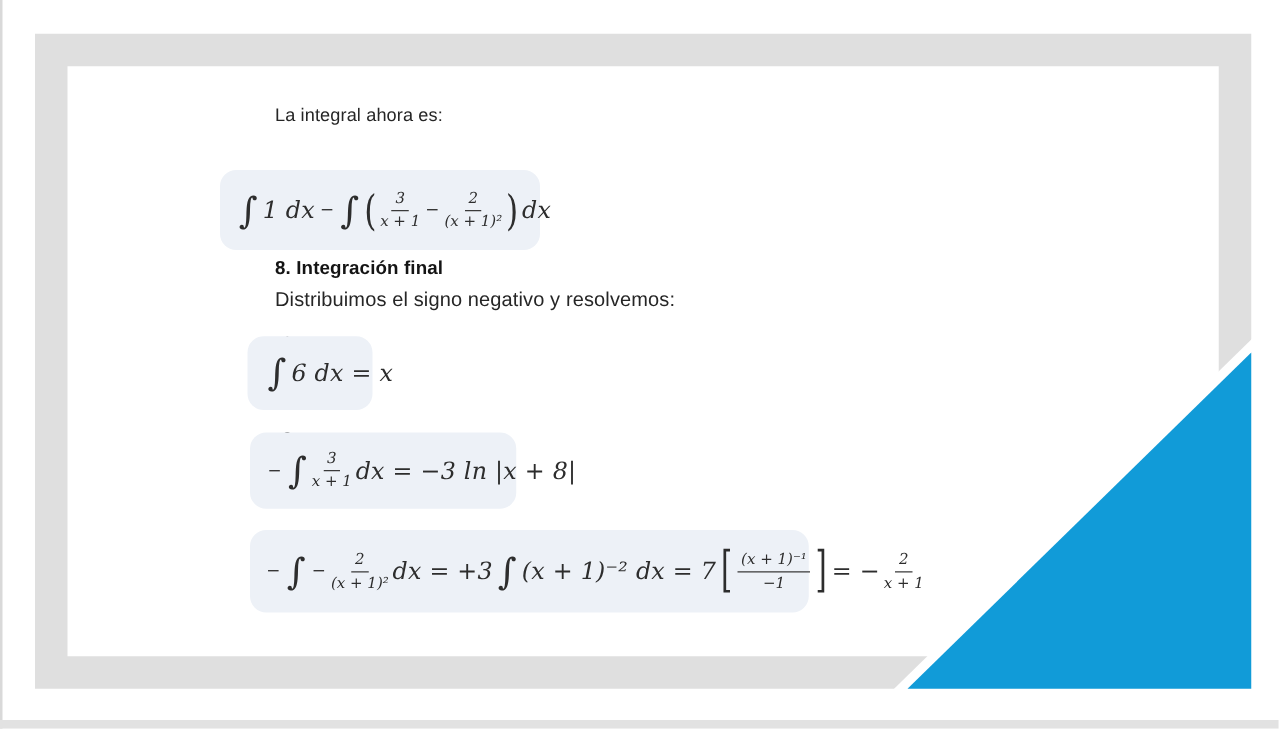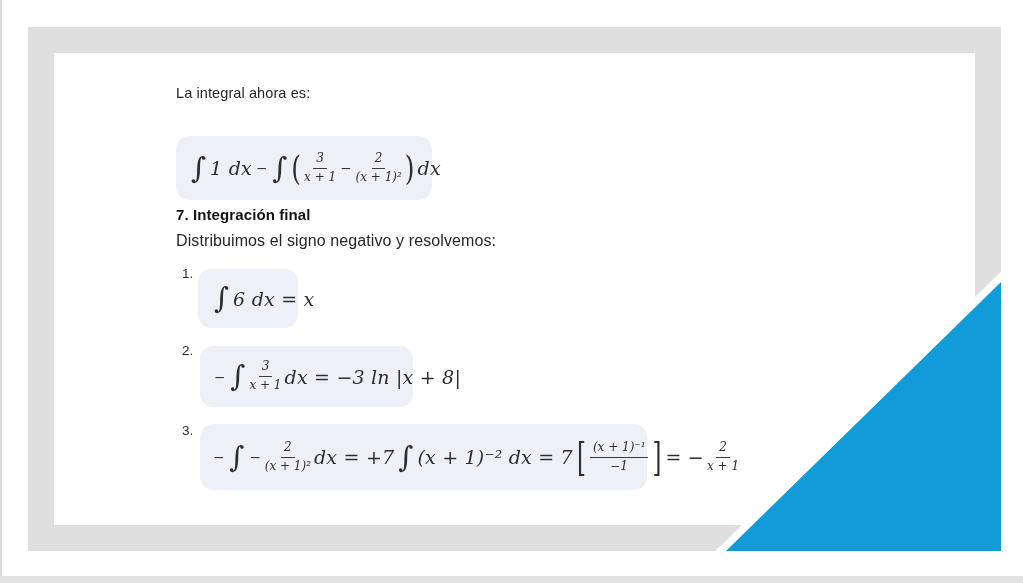--- a/index.html
+++ b/index.html
@@ -7,21 +7,21 @@
     width:1023px;height:583px;position:relative;background:#ffffff;
     font-family:"Liberation Sans", sans-serif;overflow:hidden;color:#262626;
   }
   .left-edge{position:absolute;left:0;top:0;width:2px;height:583px;background:#d9d9d9;z-index:2;}
   .bottom-strip{position:absolute;left:0;bottom:0;width:1023px;height:7px;background:#e2e2e2;z-index:2;}
   .frame{
     position:absolute;left:28px;top:27px;width:973px;height:524px;
     border:26px solid #dfdfdf;box-sizing:border-box;background:#ffffff;z-index:1;
   }
   .deco{position:absolute;left:0;top:0;z-index:5;pointer-events:none;}
-  .abs{position:absolute;z-index:3;}
+  .abs{position:absolute;z-index:3;margin-left:44px;}
   .intro{left:176px;top:85px;font-size:14.5px;letter-spacing:.1px;}
   .heading{left:176px;top:206px;font-size:15px;font-weight:bold;color:#141414;letter-spacing:.1px;}
   .subtitle{left:176px;top:232px;font-size:16px;letter-spacing:.1px;}
   .marker{font-size:13.5px;color:#2e2e2e;}
   #m1{left:182px;top:266px;}
   #m2{left:182px;top:343px;}
   #m3{left:182px;top:423px;}
   .fbox{
     position:absolute;z-index:3;background:#edf1f7;border-radius:13px;
     display:flex;align-items:center;justify-content:flex-start;box-sizing:border-box;
@@ -63,21 +63,21 @@
     <span class="op">−</span>
     <span class="frac">
       <span class="num">2</span>
       <span class="den">(x + 1)²</span>
     </span>
     <span class="big">)</span>
     <span class="tk">dx</span>
   </div>
 </div>
 
-<div class="abs heading">7. Integración final</div>
+<div class="abs heading">8. Integración final</div>
 <div class="abs subtitle">Distribuimos el signo negativo y resolvemos:</div>
 
 <div class="abs marker" id="m1">1.</div>
 <div class="fbox" id="box-s1">
   <div class="math">
     <span class="int">∫</span>
     <span class="tk">6 dx = x</span>
   </div>
 </div>
 
@@ -97,21 +97,21 @@
 <div class="abs marker" id="m3">3.</div>
 <div class="fbox" id="box-s3">
   <div class="math">
     <span class="op">−</span>
     <span class="int">∫</span>
     <span class="op">−</span>
     <span class="frac">
       <span class="num">2</span>
       <span class="den">(x + 1)²</span>
     </span>
-    <span class="tk">dx = +7</span>
+    <span class="tk">dx = +3</span>
     <span class="int">∫</span>
     <span class="tk">(x + 1)⁻² dx = 7</span>
     <span class="bigb">[</span>
     <span class="frac">
       <span class="num">(x + 1)⁻¹</span>
       <span class="den">−1</span>
     </span>
     <span class="bigb">]</span>
     <span class="tk">= −</span>
     <span class="frac">

